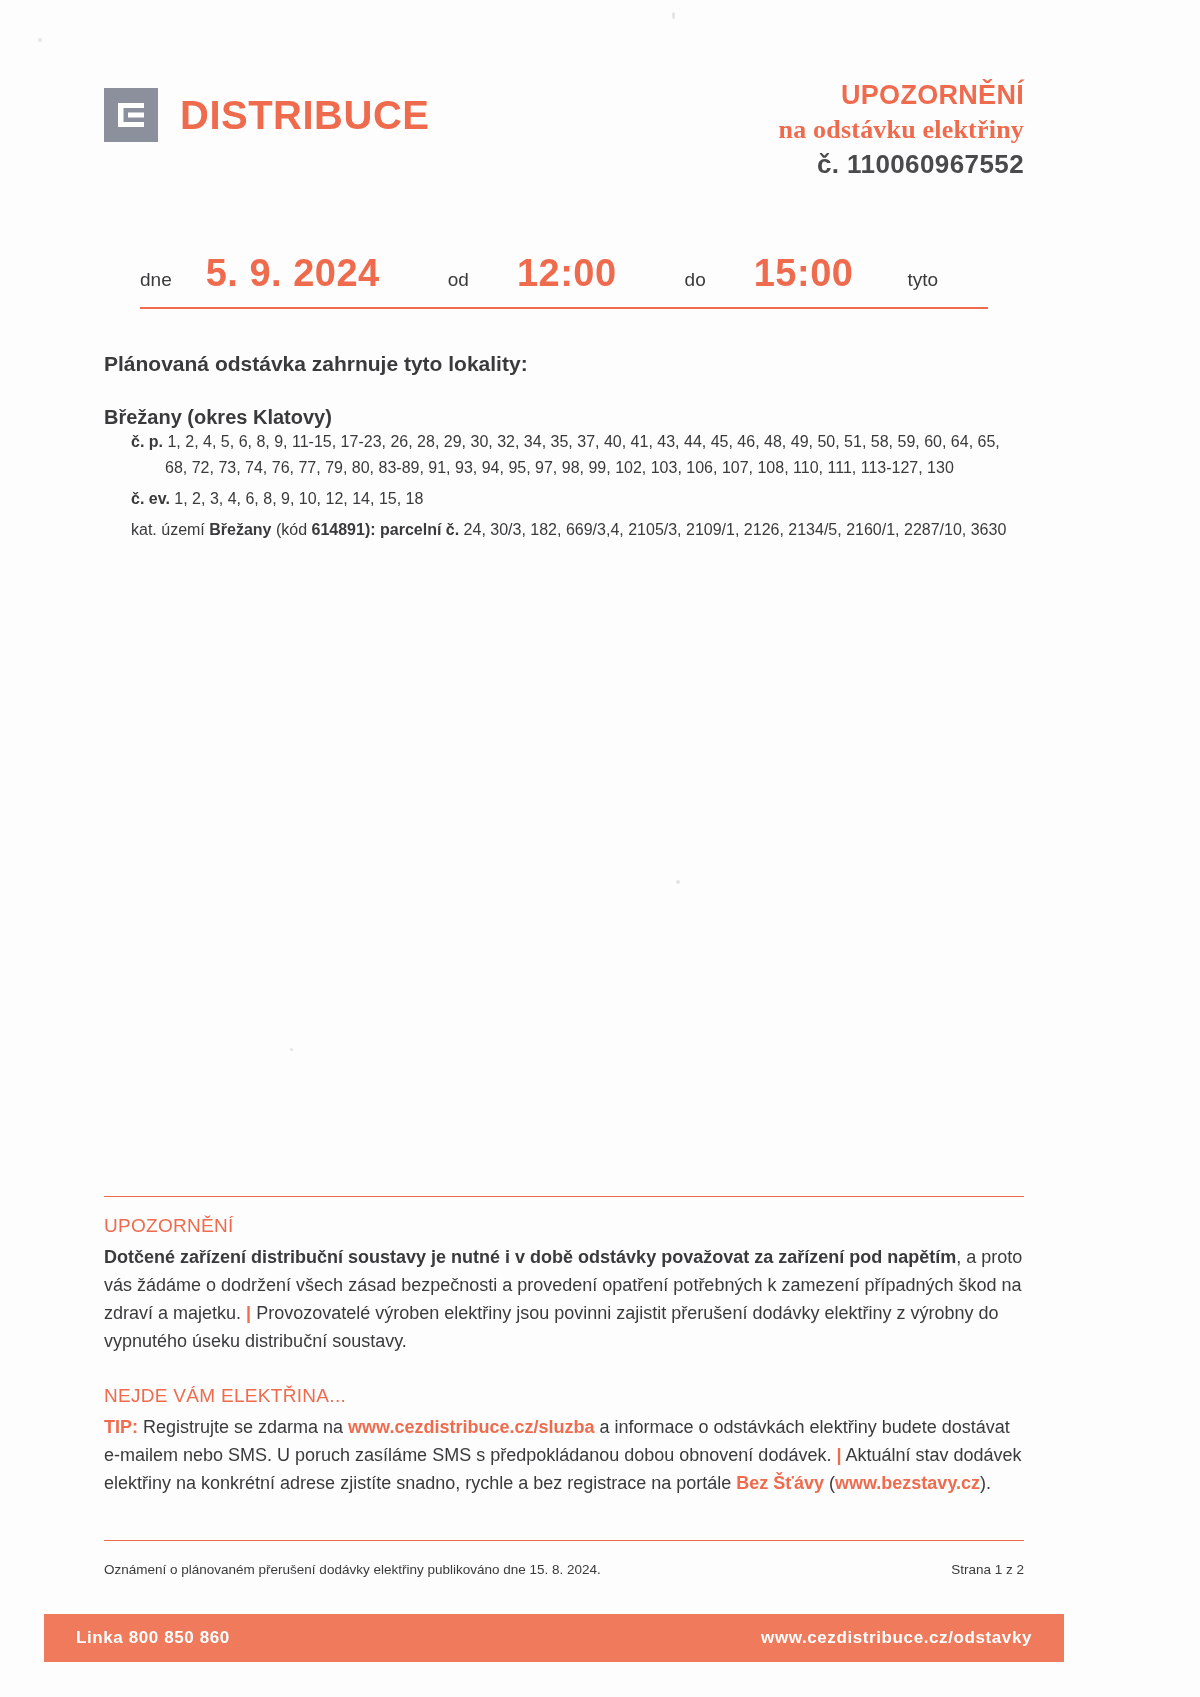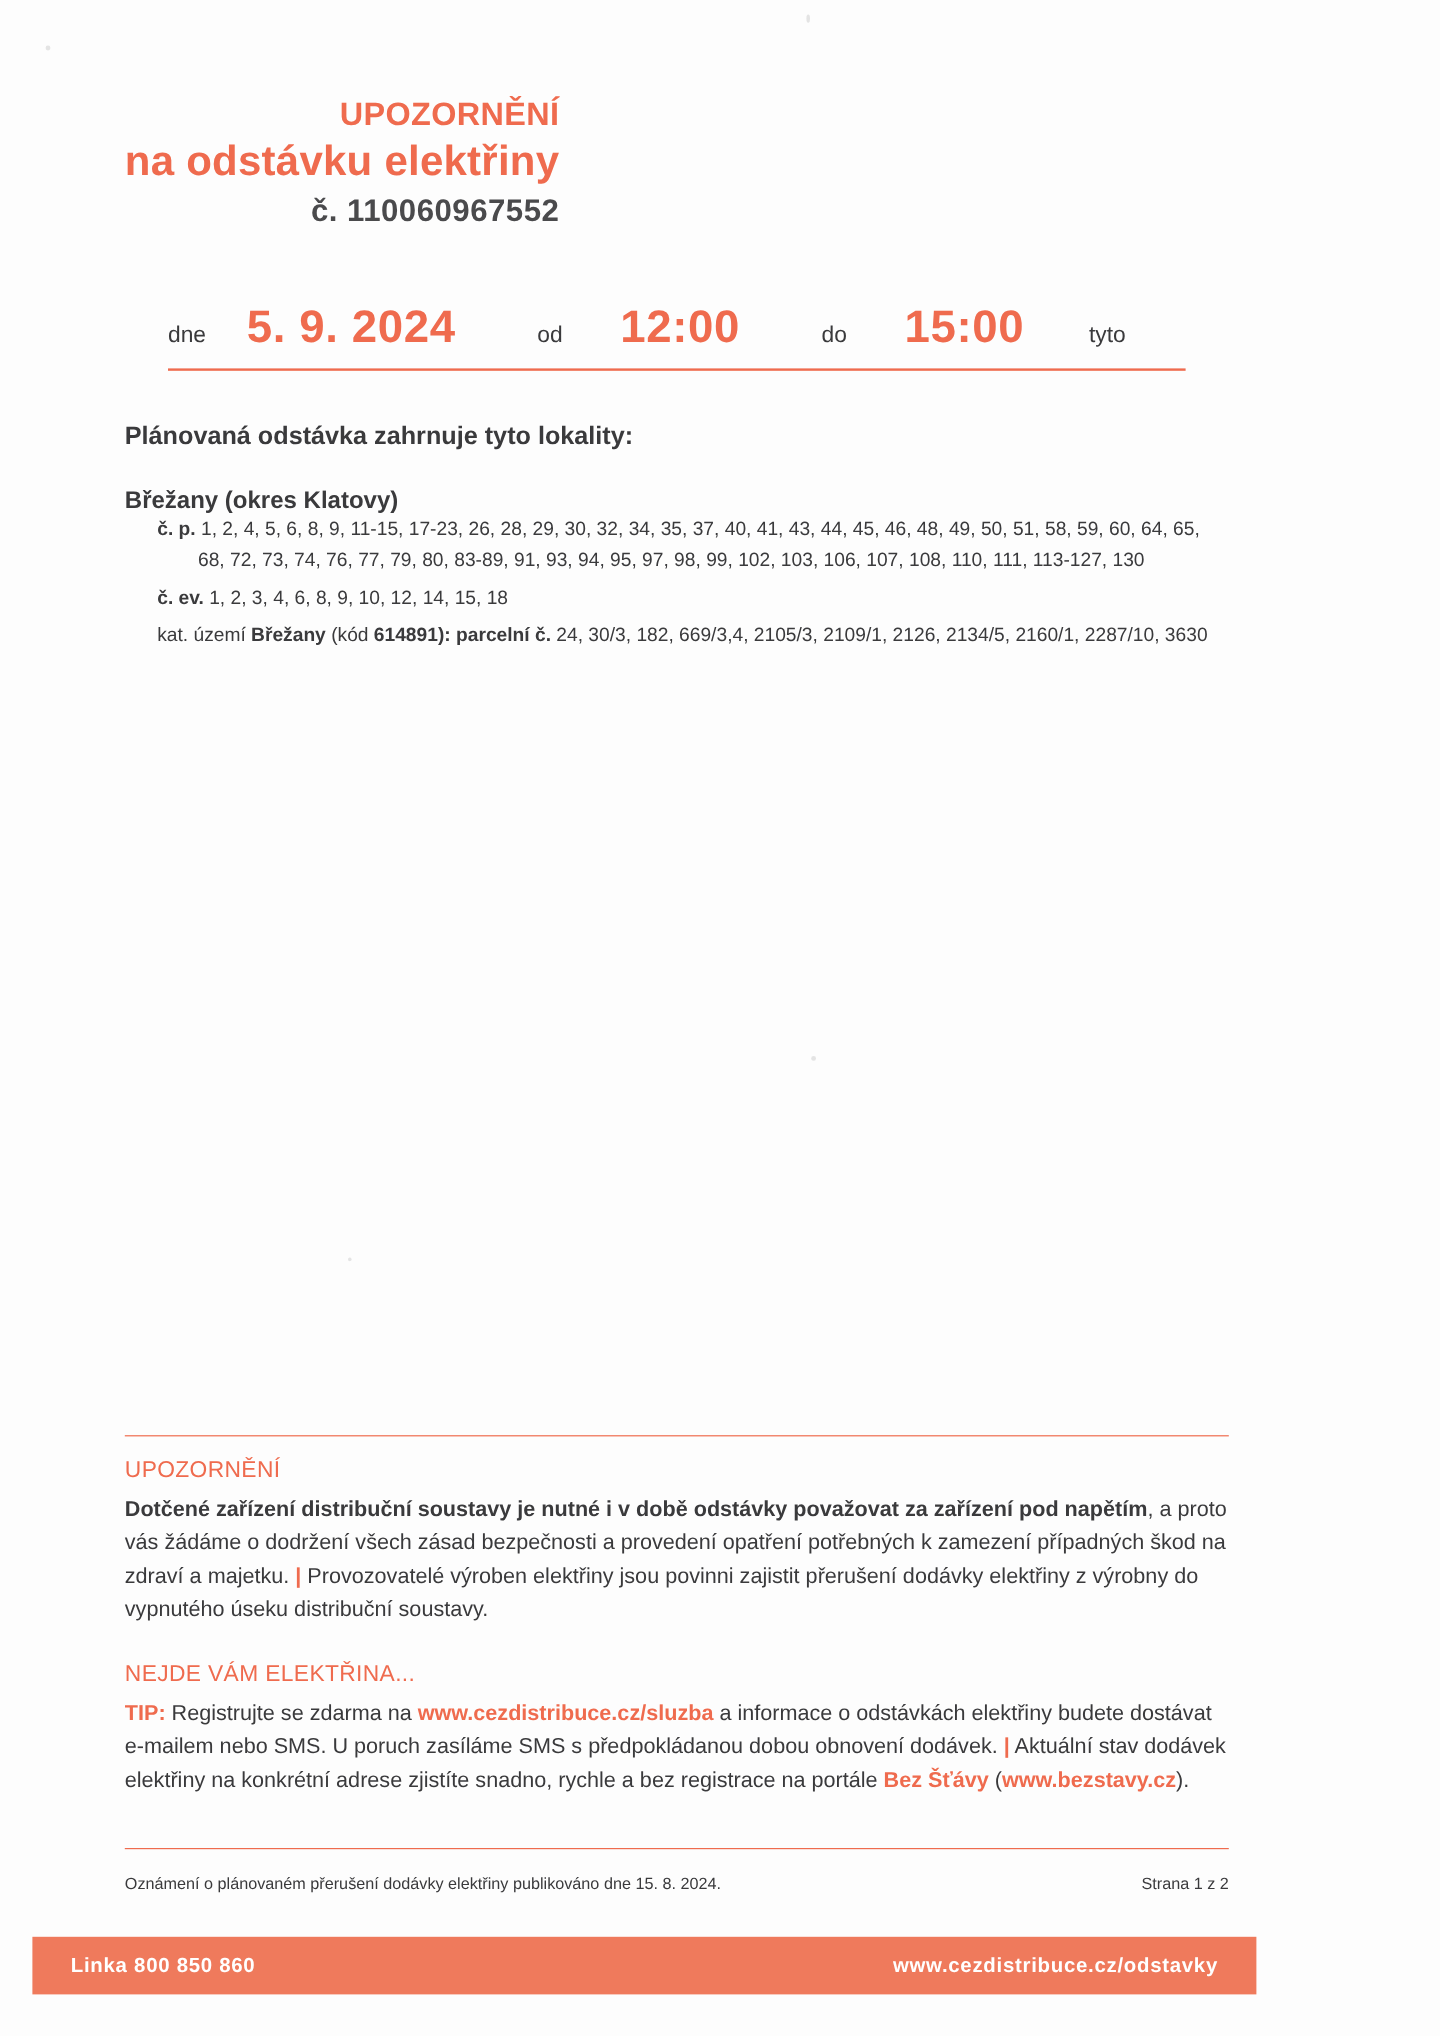--- a/index.html
+++ b/index.html
@@ -62,24 +62,25 @@
     text-align: right;
     line-height: 1.28;
   }
   .hr-title {
     font-size: 27px;
     font-weight: bold;
     color: #ef6b4e;
     letter-spacing: .3px;
   }
   .hr-sub {
-    font-size: 35px;
+    font-size: 26px;
     font-weight: bold;
     color: #ef6b4e;
     letter-spacing: .2px;
+    font-family: Liberation Serif, serif;
   }
   .hr-num {
     font-size: 26px;
     font-weight: bold;
     color: #4a4a4c;
     letter-spacing: .4px;
     margin-top: 2px;
   }
 
   
@@ -197,21 +198,21 @@
     width: 920px;
     display: flex;
     justify-content: space-between;
     font-size: 13.5px;
     color: #3a3a3c;
   }
 
   
   .bottombar {
     position: absolute;
-    left: 27px;
+    left: 44px;
     top: 1614px;
     width: 1020px;
     height: 48px;
     background: #ef7a5c;
     display: flex;
     align-items: center;
     justify-content: space-between;
     padding: 0 32px;
     box-sizing: border-box;
   }
@@ -227,20 +228,31 @@
 
 <div class="page">
 
   <div class="speck" style="left:38px;top:38px;width:4px;height:4px;"></div>
   <div class="speck" style="left:672px;top:12px;width:3px;height:7px;"></div>
   <div class="speck" style="left:676px;top:880px;width:4px;height:4px;"></div>
   <div class="speck" style="left:290px;top:1048px;width:3px;height:3px;"></div>
 
   <div class="header">
 
+    <div class="brand">
+      <div class="logo-mark">
+        <svg width="34" height="34" viewBox="0 0 34 34" aria-hidden="true">
+          <rect x="4" y="5" width="26" height="5" fill="#ffffff"></rect>
+          <rect x="4" y="5" width="5.5" height="24" fill="#ffffff"></rect>
+          <rect x="4" y="24" width="26" height="5" fill="#ffffff"></rect>
+          <rect x="14" y="14.5" width="16" height="5" fill="#ffffff"></rect>
+        </svg>
+      </div>
+      <div class="brand-name">DISTRIBUCE</div>
+    </div>
 
     <div class="header-right">
       <div class="hr-title">UPOZORNĚNÍ</div>
       <div class="hr-sub">na odstávku elektřiny</div>
       <div class="hr-num">č. 110060967552</div>
     </div>
   </div>
 
   <div class="datebar">
     <span class="dl-small">dne</span>

